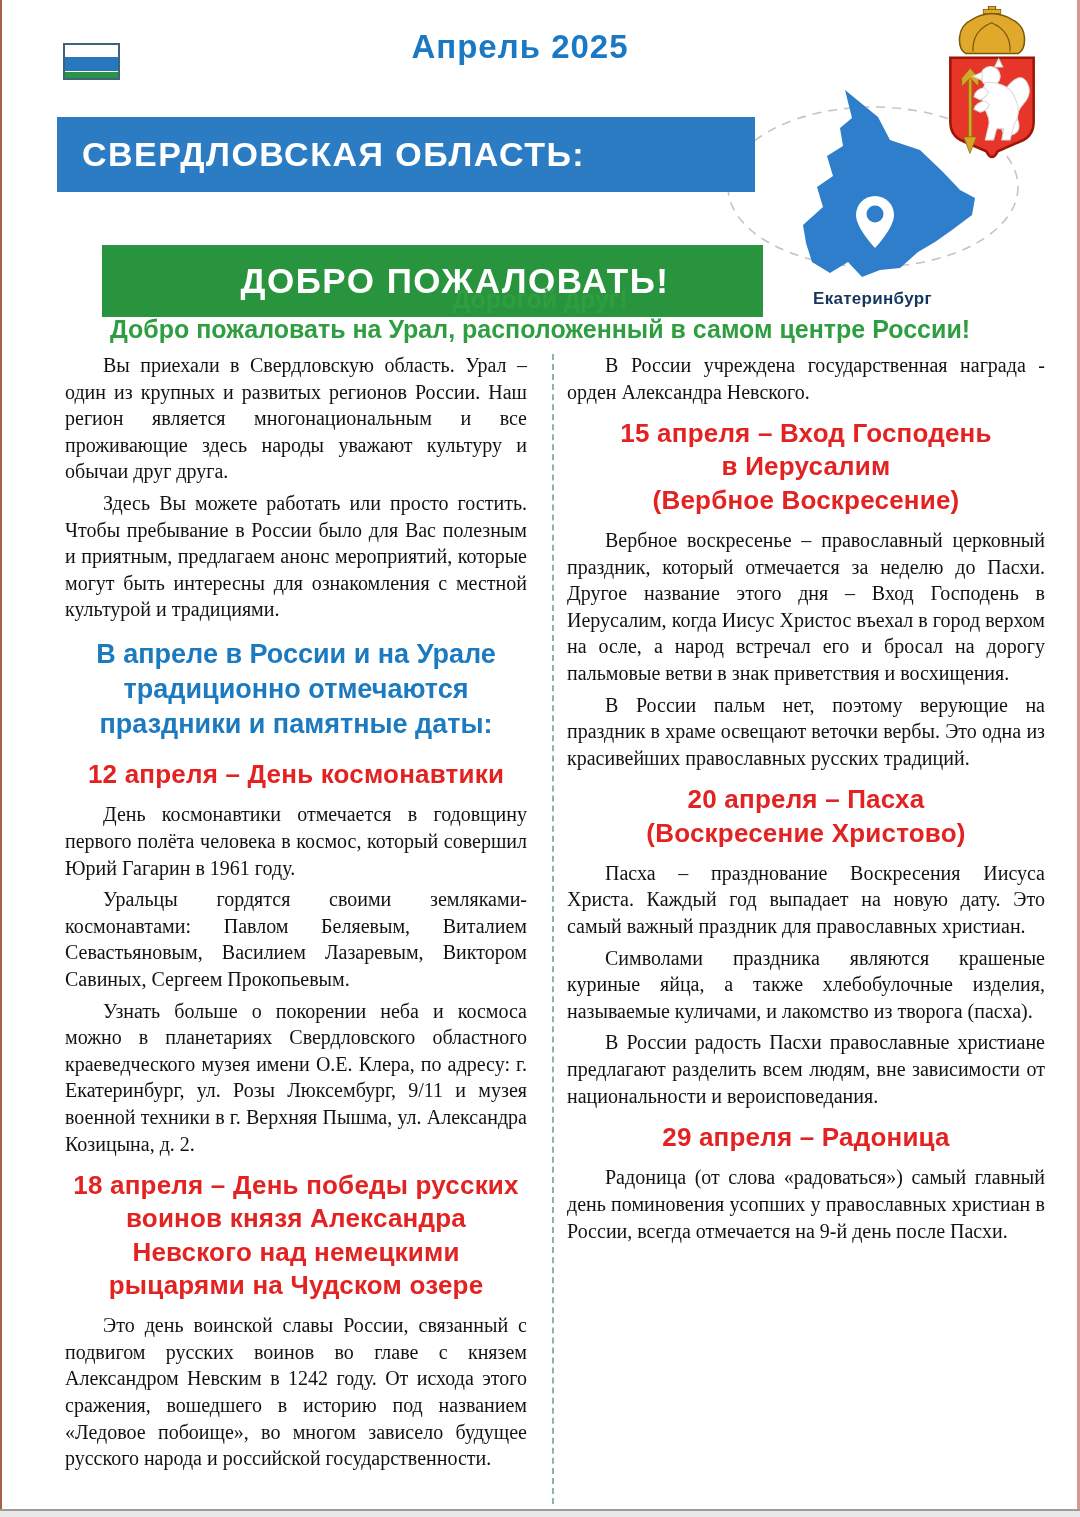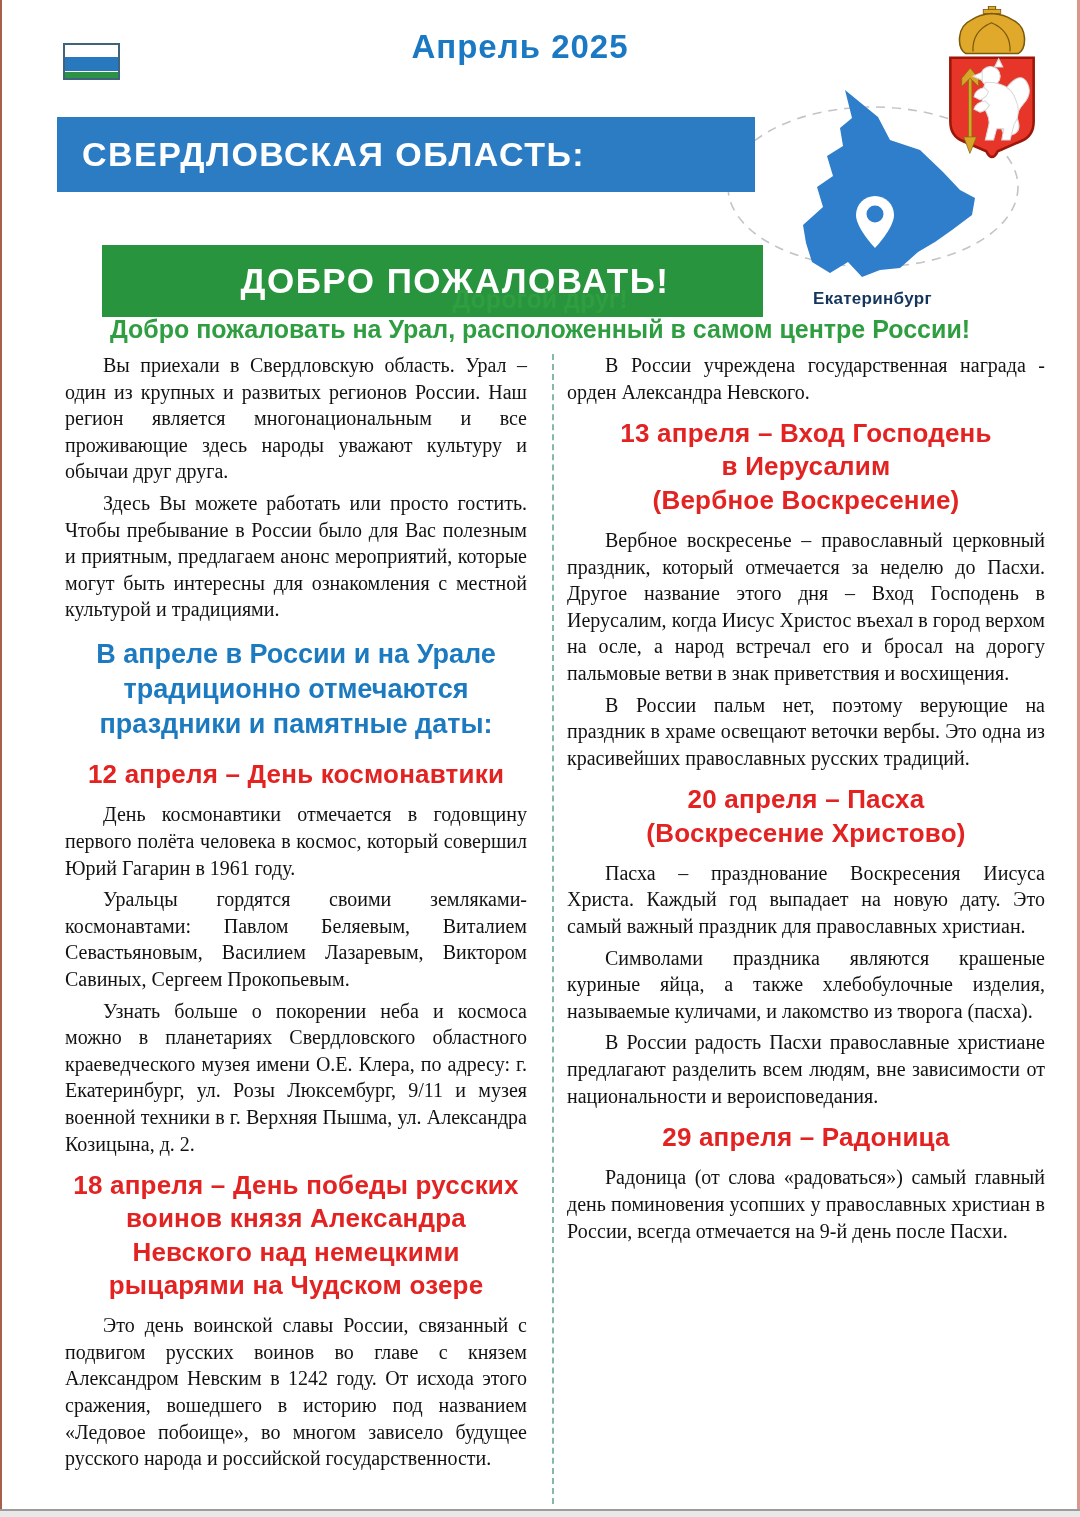--- a/index.html
+++ b/index.html
@@ -181,21 +181,21 @@
         <span class="h-line">Невского над немецкими</span>
         <span class="h-line">рыцарями на Чудском озере</span>
       </div>
       <p class="para">Это день воинской славы России, связанный с подвигом русских воинов во главе с князем Александром Невским в 1242 году. От исхода этого сражения, вошедшего в историю под названием «Ледовое побоище», во многом зависело будущее русского народа и российской государственности.</p>
     </div>
 
     <div class="col-right">
       <p class="para">В России учреждена государственная награда - орден Александра Невского.</p>
 
       <div class="event-heading">
-        <span class="h-line">13 апреля – Вход Господень</span>
+        <span class="h-line">15 апреля – Вход Господень</span>
         <span class="h-line">в Иерусалим</span>
         <span class="h-line">(Вербное Воскресение)</span>
       </div>
       <p class="para">Вербное воскресенье – православный церковный праздник, который отмечается за неделю до Пасхи. Другое название этого дня – Вход Господень в Иерусалим, когда Иисус Христос въехал  в город верхом на осле, а народ встречал его и бросал на дорогу пальмовые ветви в знак приветствия и восхищения.</p>
       <p class="para">В России пальм нет, поэтому верующие на праздник в храме освещают веточки вербы. Это одна из красивейших православных русских традиций.</p>
 
       <div class="event-heading">
         <span class="h-line">20 апреля – Пасха</span>
         <span class="h-line">(Воскресение Христово)</span>
       </div>

